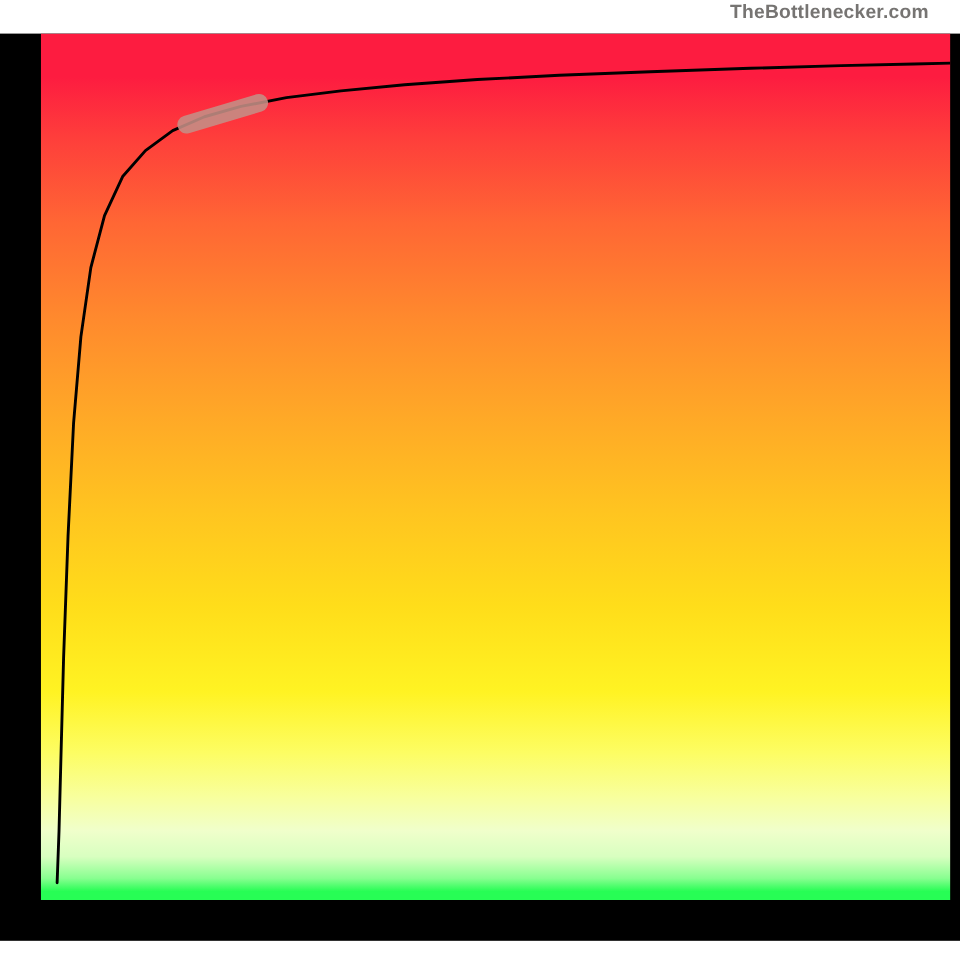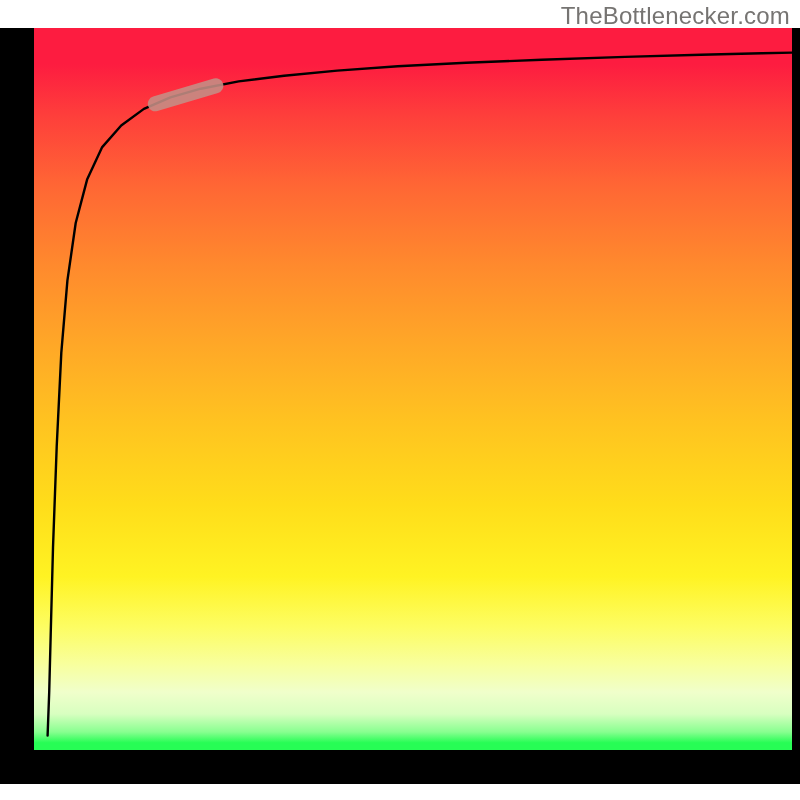--- a/index.html
+++ b/index.html
@@ -1,26 +1,27 @@
 <!DOCTYPE html>
 <html><head>
 <meta charset="utf-8">
 <style>
   * { margin: 0; padding: 0; box-sizing: border-box; }
   html, body { width: 800px; height: 800px; overflow: hidden; background: #fff; }
   .wrap { position: relative; width: 800px; height: 800px; }
   .attribution {
     position: absolute;
     top: 2px;
-    right: 10px;
+    right: 26px;
     font-family: Arial, Helvetica, sans-serif;
-    font-size: 24px;
+    font-size: 16px;
     color: #767472;
     letter-spacing: 0.2px;
     z-index: 3;
+    font-weight: bold;
   }
   .frame {
     position: absolute;
     left: 0; top: 28px;
     width: 800px; height: 756px;
     background: #000;
     z-index: 0;
   }
   .plot-area {
     position: absolute;

